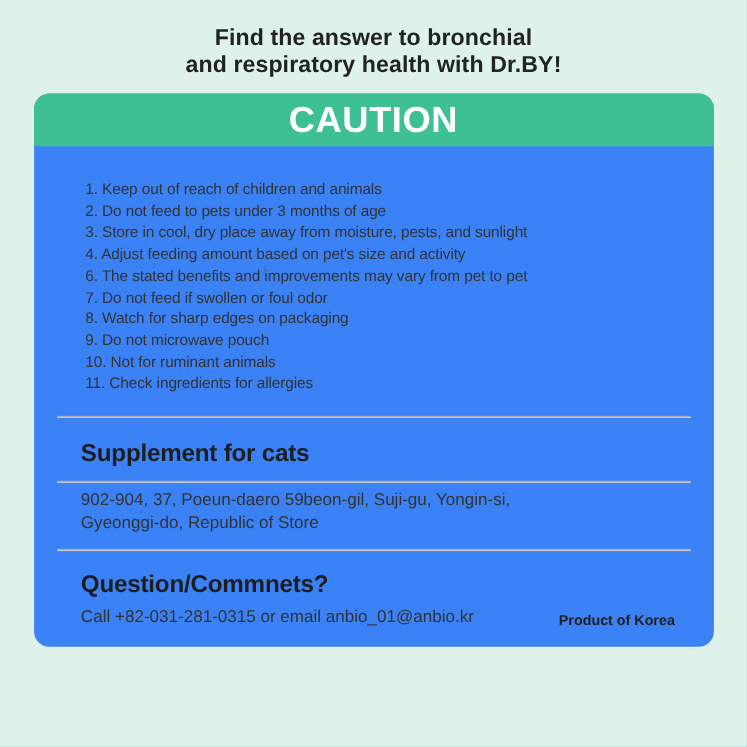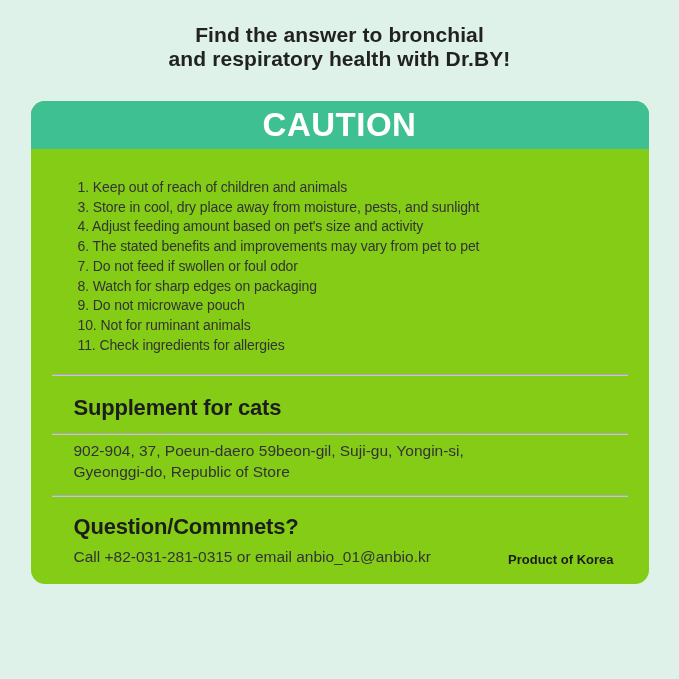--- a/index.html
+++ b/index.html
@@ -17,22 +17,22 @@
     text-align: center;
     font-size: 21px;
     font-weight: bold;
     line-height: 24px;
     color: #222222;
     letter-spacing: 0.1px;
   }
 
   .card {
     width: 618px;
-    margin: 30px auto 0;
-    background: #84cc16;
+    margin: 14px auto 0;
+    background: #3b82f6;
     border-radius: 14px;
     overflow: hidden;
   }
 
   .caution-banner {
     height: 48px;
     background: #3FC092;
     display: flex;
     align-items: center;
     justify-content: center;
@@ -109,20 +109,21 @@
   <div class="card">
 
     <div class="caution-banner">
       <span>CAUTION</span>
     </div>
 
     <div class="card-content">
 
       <div class="caution-list">
           <div class="caution-item">1. Keep out of reach of children and animals</div>
+          <div class="caution-item">2. Do not feed to pets under 3 months of age</div>
           <div class="caution-item">3. Store in cool, dry place away from moisture, pests, and sunlight</div>
           <div class="caution-item">4. Adjust feeding amount based on pet's size and activity</div>
           <div class="caution-item">6. The stated benefits and improvements may vary from pet to pet</div>
           <div class="caution-item">7. Do not feed if swollen or foul odor</div>
           <div class="caution-item">8. Watch for sharp edges on packaging</div>
           <div class="caution-item">9. Do not microwave pouch</div>
           <div class="caution-item">10. Not for ruminant animals</div>
           <div class="caution-item">11. Check ingredients for allergies</div>
         </div>
 

